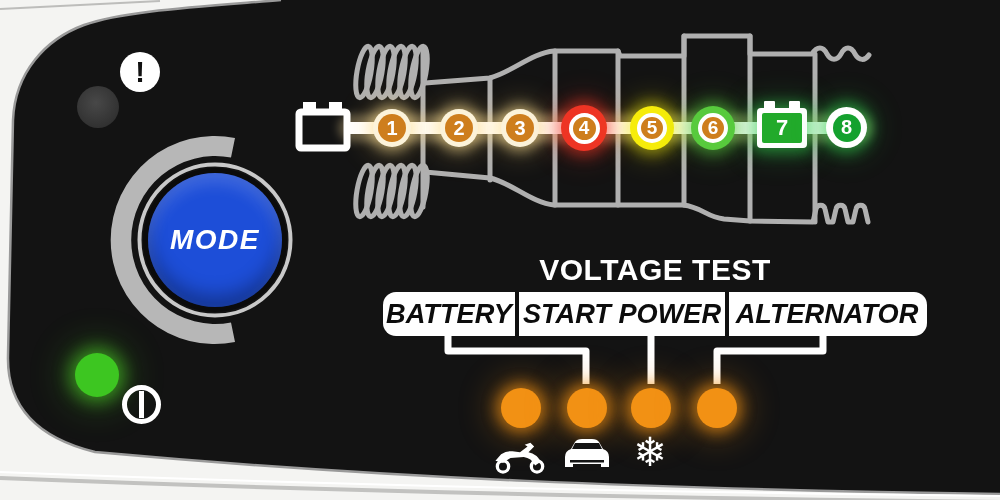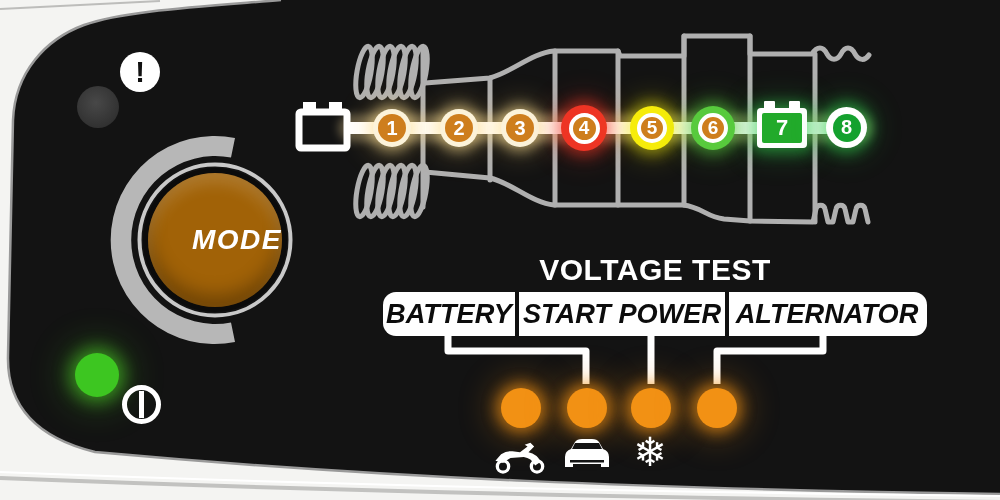--- a/index.html
+++ b/index.html
@@ -142,21 +142,21 @@
 
   <div class="abs warn-led" style="background-color: rgb(59, 59, 59);"></div>
   <div class="abs warn-icon">
     <span>!</span>
   </div>
   <div class="abs pwr-led" style="background-color: rgb(61, 198, 33);"></div>
   <div class="abs pwr-icon">
     <span class="pwr-bar"></span>
   </div>
 
-  <div class="abs mode-btn" style="background-color: #a16207; justify-content: flex-end;">
+  <div class="abs mode-btn" style="background-color: #1d4ed8;">
     <span class="mode-label">MODE</span>
   </div>
 
   <div class="step s1" style="background-color: rgb(252, 243, 218);">
     <div class="step-core" style="background-color: rgb(206, 126, 29);">
         <span>1</span>
       </div>
   </div>
   <div class="step s2" style="background-color: rgb(252, 243, 218);">
     <div class="step-core" style="background-color: rgb(206, 126, 29);">

